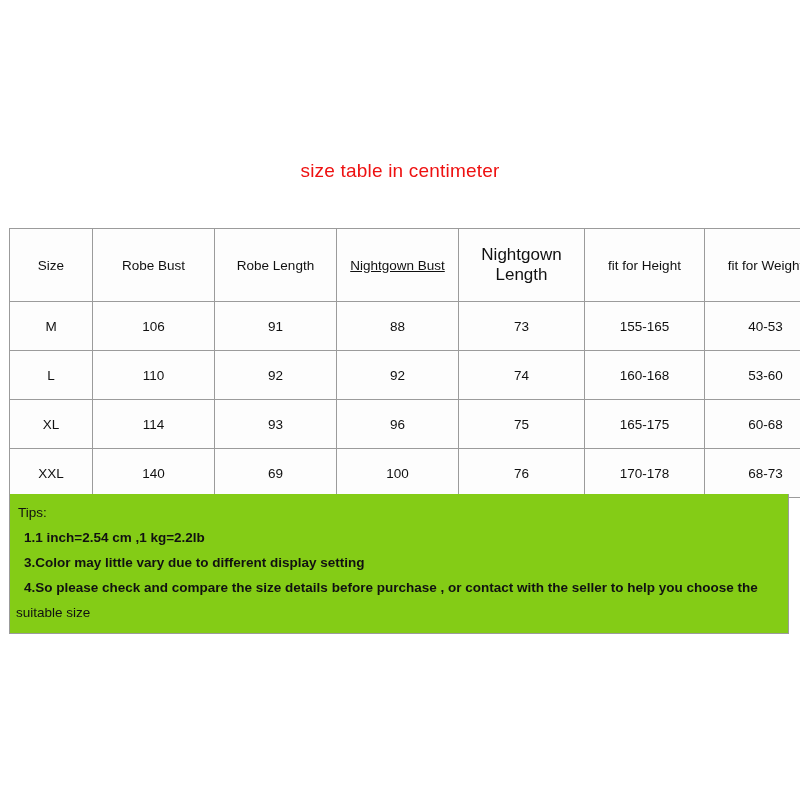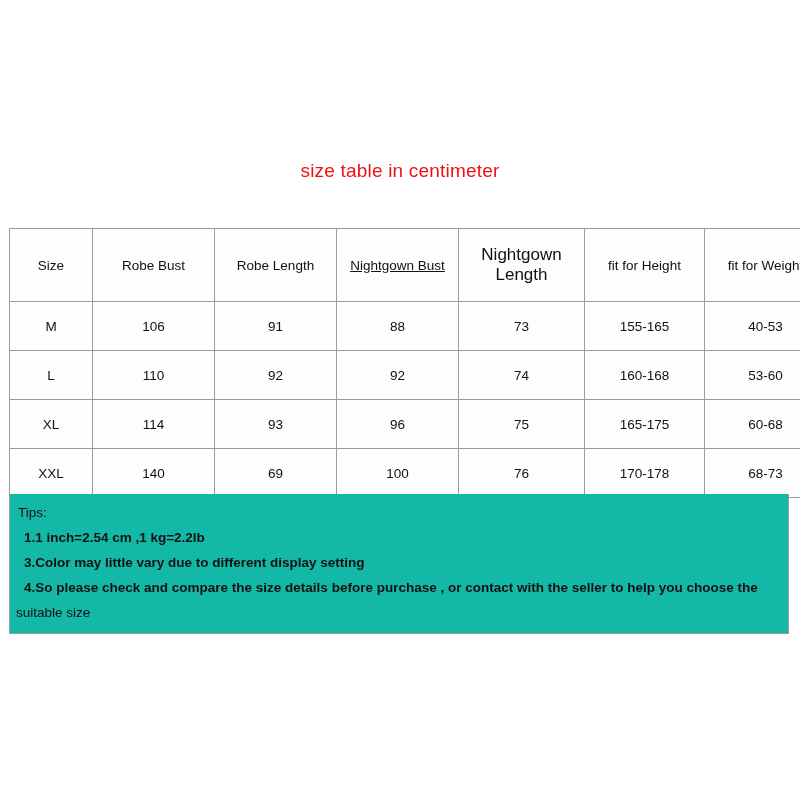--- a/index.html
+++ b/index.html
@@ -70,21 +70,21 @@
 
   .tips-box {
     position: absolute;
     top: 494px;
     left: 9px;
     width: 780px;
     min-height: 140px;
     border: 1px solid #9b9b9b;
     border-top: none;
     box-sizing: border-box;
-    background: #14b8a6;
+    background: #84cc16;
     padding: 6px 6px 8px 6px;
   }
   .tips-line {
     font-size: 13.5px;
     line-height: 25px;
     color: #111111;
     white-space: pre-wrap;
   }
   .tips-head {
     padding-left: 2px;

